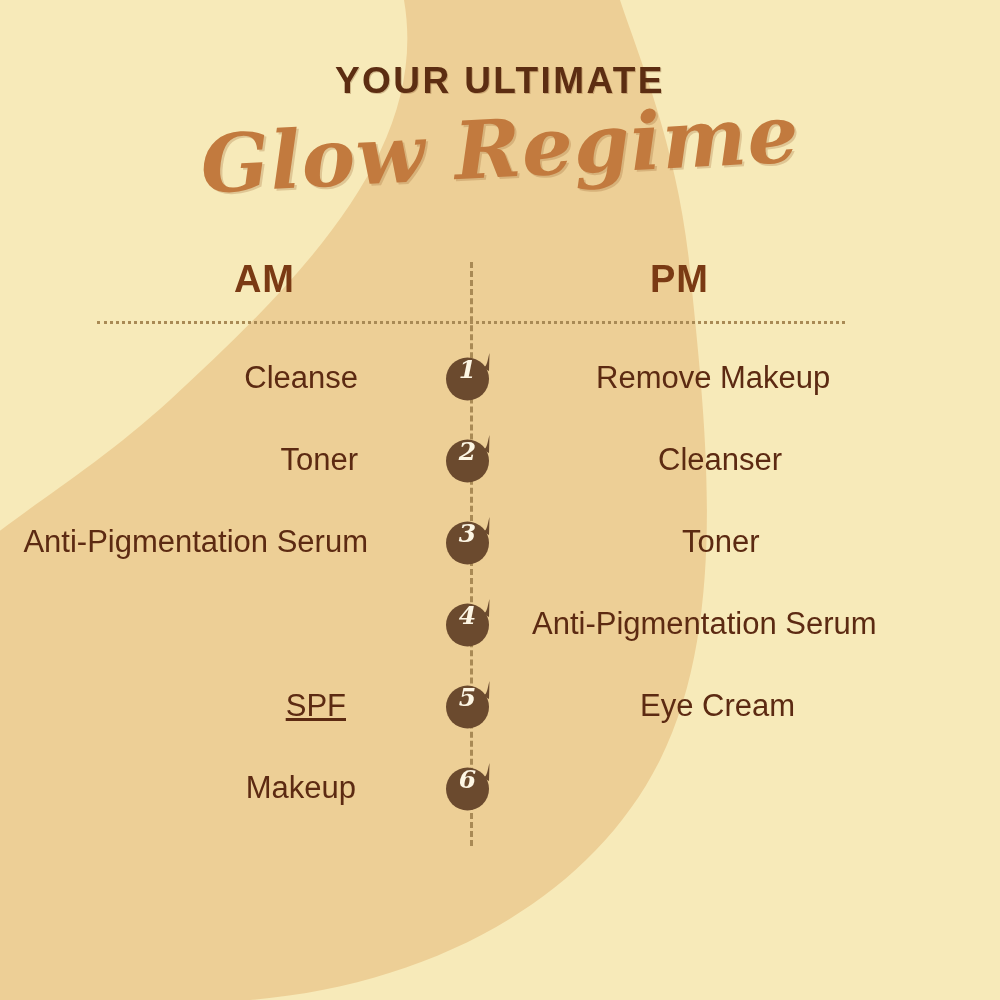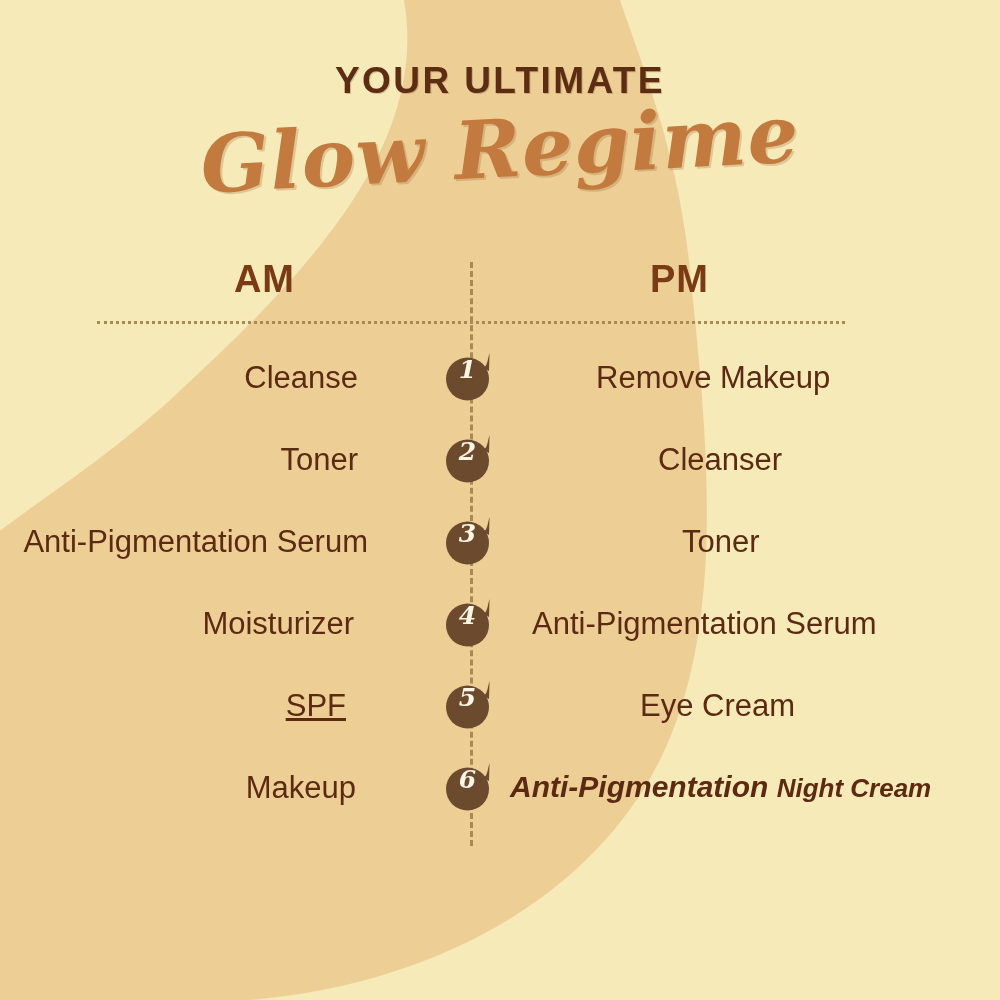--- a/index.html
+++ b/index.html
@@ -232,21 +232,20 @@
         <svg viewBox="0 0 56 56" aria-hidden="true">
           <path d="M46.5 4 C44 13, 44.5 16, 40.5 19 L46 22 Z" fill="#6B4A2E"></path>
           <circle cx="24.5" cy="30" r="21.5" fill="#6B4A2E"></circle>
         </svg>
         <div class="num">3</div>
       </div>
       <div class="cell cell-pm">Toner</div>
     </div>
 
     <div class="row" data-row="4">
-      <div class="cell cell-am">Moisturizer</div>
       <div class="badge">
         <svg viewBox="0 0 56 56" aria-hidden="true">
           <path d="M46.5 4 C44 13, 44.5 16, 40.5 19 L46 22 Z" fill="#6B4A2E"></path>
           <circle cx="24.5" cy="30" r="21.5" fill="#6B4A2E"></circle>
         </svg>
         <div class="num">4</div>
       </div>
       <div class="cell cell-pm">Anti-Pigmentation Serum</div>
     </div>
 
@@ -264,17 +263,16 @@
 
     <div class="row" data-row="6">
       <div class="cell cell-am">Makeup</div>
       <div class="badge">
         <svg viewBox="0 0 56 56" aria-hidden="true">
           <path d="M46.5 4 C44 13, 44.5 16, 40.5 19 L46 22 Z" fill="#6B4A2E"></path>
           <circle cx="24.5" cy="30" r="21.5" fill="#6B4A2E"></circle>
         </svg>
         <div class="num">6</div>
       </div>
-      <div class="cell cell-pm cell-emph"><span class="lead">Anti-Pigmentation</span> <span class="tail">Night Cream</span></div>
     </div>
 
   </div>
 </div>
 
 </body></html>

